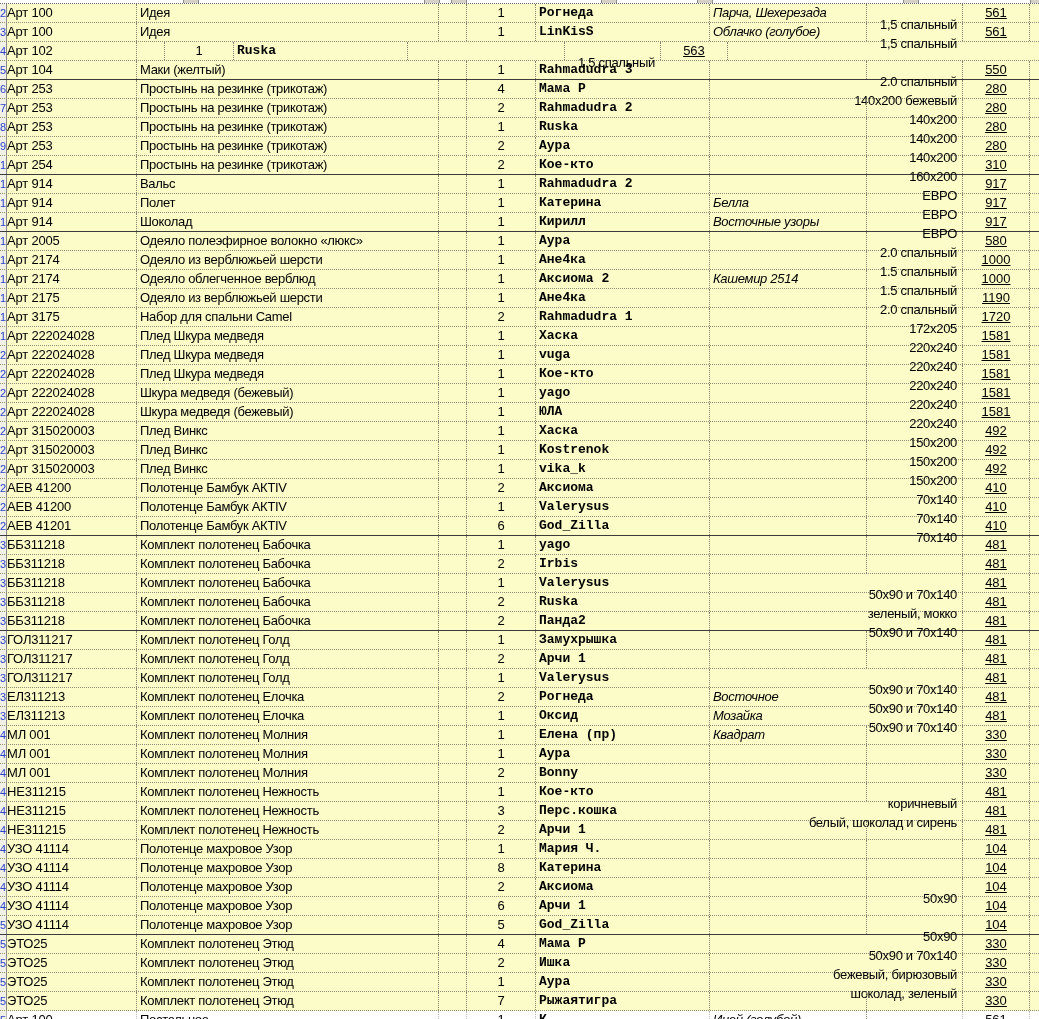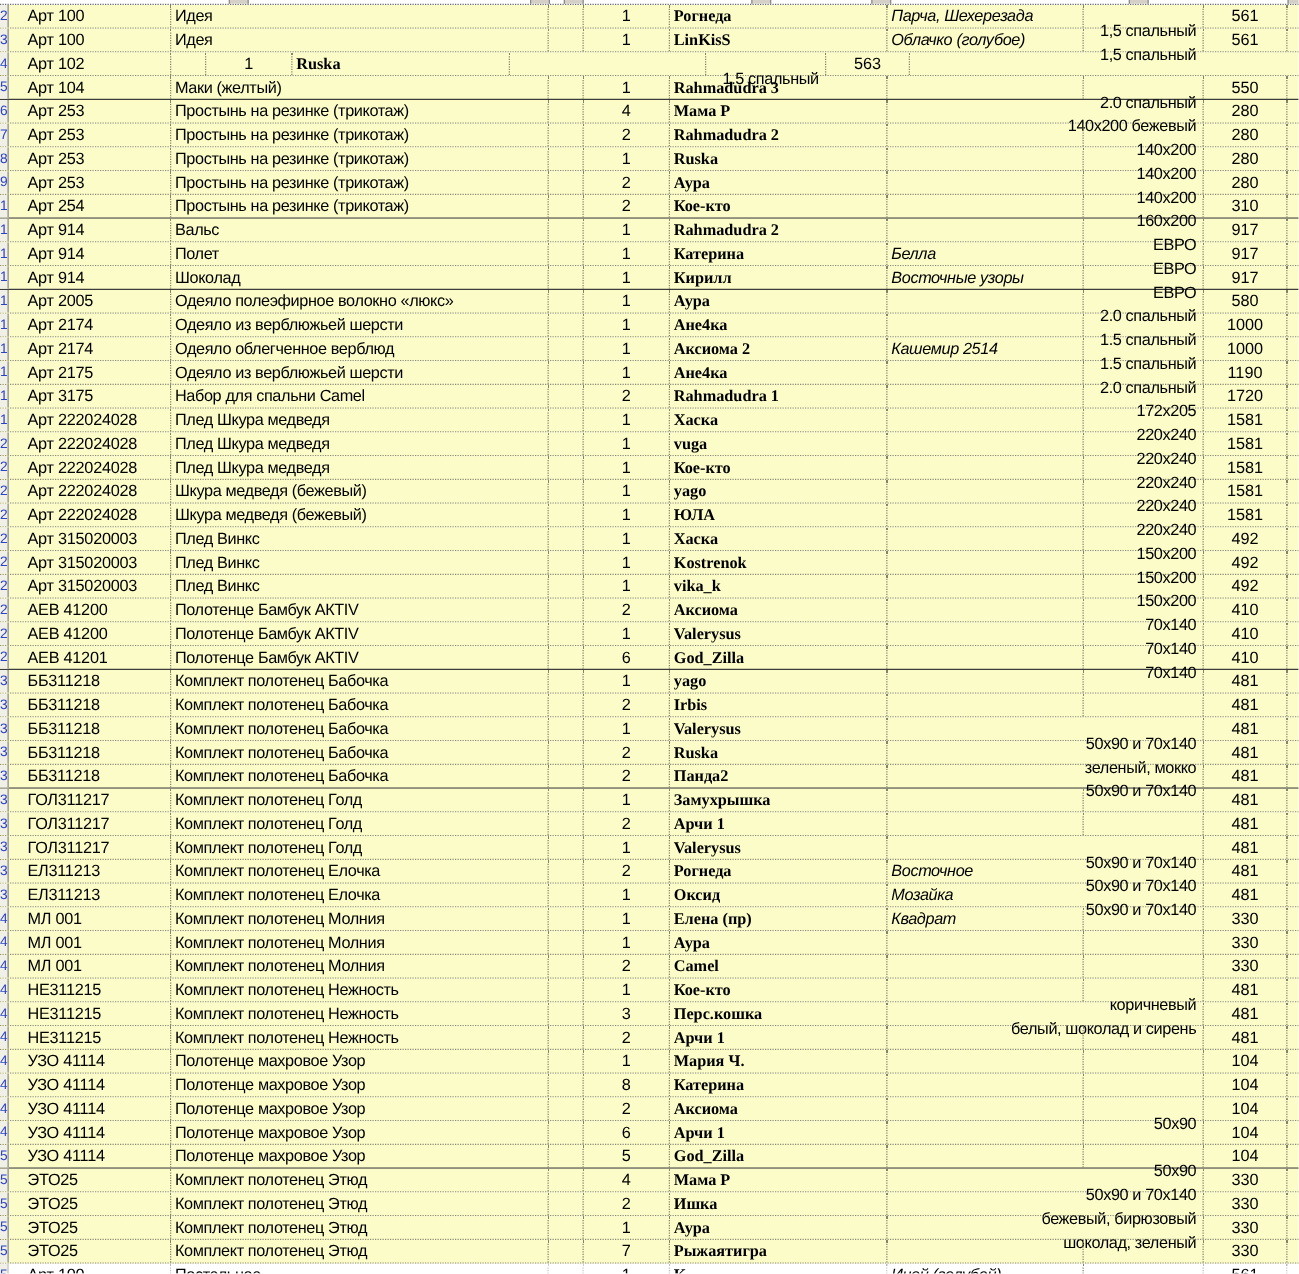--- a/index.html
+++ b/index.html
@@ -32,36 +32,36 @@
   .row.partial .cell{background:#ffffff;border-right-color:#bbb;}
   .cell{
     height:100%;line-height:18px;white-space:nowrap;overflow:hidden;
     border-right:1px dotted #84846e;
   }
   .c-rowhead{
     width:7px;background:#f1f0e7;border-right:1px solid #8a8a8a;
     color:#2a41c8;font-size:11px;text-align:right;padding-right:2px;
   }
   .row.partial .c-rowhead{background:#f1f0e7;}
-  .c-art{width:130px;padding-left:15px;letter-spacing:-0.2px;}
+  .c-art{width:130px;padding-left:0;letter-spacing:-0.2px;}
   .c-name{width:302px;padding-left:3px;letter-spacing:-0.3px;}
   .c-gap{width:28px;}
   .c-qty{width:69px;text-align:center;}
   .c-buyer{
     width:174px;padding-left:3px;
-    font-family:Liberation Serif, serif;font-weight:bold;font-size:13px;
+    font-family:Liberation Mono, monospace;font-weight:bold;font-size:13px;
   }
   .c-ds{width:253px;position:relative;overflow:visible;}
   .c-ds .desc{position:absolute;left:3px;top:0;letter-spacing:-0.3px;font-style:italic;}
   .c-ds .size{position:absolute;right:5px;top:0;letter-spacing:-0.3px;margin-top:12px;}
   .c-ds .divider{
     position:absolute;left:156px;top:0;width:1px;height:100%;
     border-left:1px dotted #84846e;
   }
-  .c-price{width:67px;text-align:center;}
+  .c-price{width:67px;text-align:center;text-decoration:underline;}
   .c-tail{width:9px;border-right:none;}
 </style>
 </head>
 <body>
 
 <div class="sheet">
   <div class="toprow" id="toprow">
       <div class="filter-tab" style="left: 183px;"></div>
       <div class="filter-tab" style="left: 424px;"></div>
       <div class="filter-tab" style="left: 451px;"></div>
@@ -669,21 +669,21 @@
     </div>
     <div class="cell c-price">330</div>
     <div class="cell c-tail"></div>
   </div>
       <div class="row">
     <div class="cell c-rowhead">42</div>
     <div class="cell c-art">МЛ 001</div>
     <div class="cell c-name">Комплект полотенец Молния</div>
     <div class="cell c-gap"></div>
     <div class="cell c-qty">2</div>
-    <div class="cell c-buyer">Camel</div>
+    <div class="cell c-buyer">Bonny</div>
     <div class="cell c-ds">
       <span class="desc"></span>
       <span class="size"></span>
       <span class="divider"></span>
     </div>
     <div class="cell c-price">330</div>
     <div class="cell c-tail"></div>
   </div>
       <div class="row">
     <div class="cell c-rowhead">43</div>

